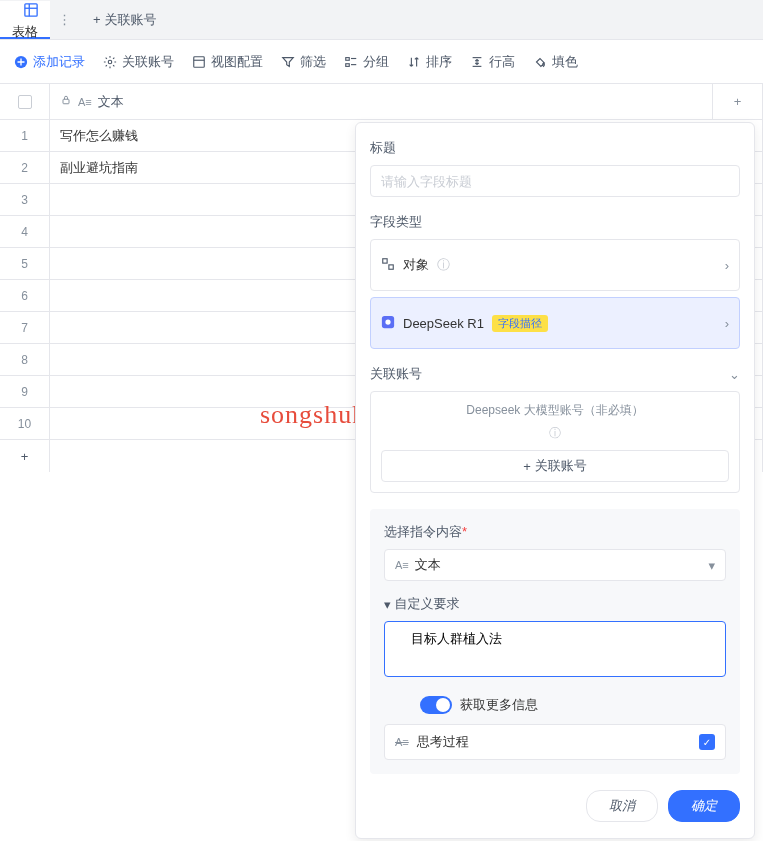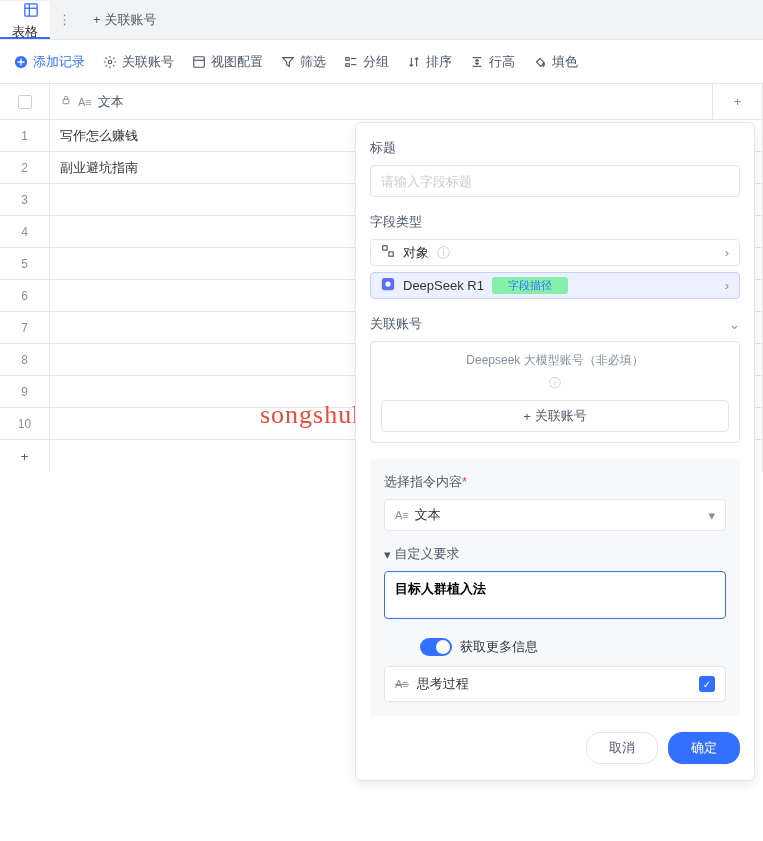--- a/index.html
+++ b/index.html
@@ -37,49 +37,49 @@
 
 .watermark { position: absolute; top: 400px; left: 260px; color: #e74c3c; font-size: 26px; font-family: serif; letter-spacing: 1px; pointer-events: none; z-index: 5; }
 
 
 .panel { position: absolute; top: 122px; right: 8px; width: 400px; background: #fff; border: 1px solid #e5e6eb; border-radius: 6px; box-shadow: 0 4px 12px rgba(0,0,0,0.08); padding: 16px 14px; z-index: 10; }
 .panel-label { font-size: 13px; color: #4e5969; margin-bottom: 8px; display: flex; align-items: center; justify-content: space-between; }
 .panel-input { width: 100%; height: 32px; border: 1px solid #e5e6eb; border-radius: 4px; padding: 0 10px; font-size: 13px; color: #4e5969; }
 .panel-input::placeholder { color: #c9cdd4; }
 .panel-section { margin-bottom: 16px; }
 
-.type-option { display: flex; align-items: center; justify-content: space-between; height: 27px; padding: 0 10px; border: 1px solid #e5e6eb; border-radius: 4px; margin-bottom: 6px; cursor: pointer; }
+.type-option { display: flex; align-items: center; justify-content: space-between; height: 52px; padding: 0 10px; border: 1px solid #e5e6eb; border-radius: 4px; margin-bottom: 6px; cursor: pointer; }
 .type-option .left { display: flex; align-items: center; gap: 8px; }
 .type-option.selected { background: #ecf0ff; border-color: #c2d0ff; }
-.type-badge { display: inline-block; padding: 1px 16px; background: #86efac; color: #3370ff; border-radius: 3px; font-size: 11px; }
+.type-badge { display: inline-block; padding: 1px 6px; background: #fde047; color: #3370ff; border-radius: 3px; font-size: 11px; }
 .chevron { color: #86909c; }
 .info-icon { color: #c9cdd4; }
 
 .account-box { border: 1px solid #e5e6eb; border-radius: 4px; padding: 10px; }
 .account-label { display: flex; align-items: center; gap: 6px; color: #86909c; font-size: 12px; margin-bottom: 8px; flex-direction: column; }
 .account-btn { display: flex; align-items: center; justify-content: center; gap: 4px; height: 32px; border: 1px solid #e5e6eb; background: #fff; border-radius: 4px; cursor: pointer; color: #4e5969; }
 
 .config-box { background: #f7f8fa; border-radius: 4px; padding: 14px; }
 .config-label { color: #4e5969; margin-bottom: 8px; font-size: 13px; }
 .required { color: #f53f3f; }
 .select-box { display: flex; align-items: center; justify-content: space-between; height: 32px; background: #fff; border: 1px solid #e5e6eb; border-radius: 4px; padding: 0 10px; cursor: pointer; }
 .select-box .left { display: flex; align-items: center; gap: 6px; }
 .collapse-head { display: flex; align-items: center; gap: 4px; color: #4e5969; margin: 14px 0 8px; cursor: pointer; }
-.textarea { width: 100%; height: 48px; border: 1px solid #3370ff; border-radius: 4px; padding: 8px 10px; resize: none; font-size: 13px; font-family: inherit; font-weight: bold; }
+.textarea { width: 100%; height: 56px; border: 1px solid #3370ff; border-radius: 4px; padding: 8px 26px; resize: none; font-size: 13px; font-family: inherit; }
 
 .toggle-row { display: flex; align-items: center; gap: 8px; margin-top: 16px; padding-left: 36px; }
 .toggle { width: 32px; height: 18px; background: #3370ff; border-radius: 9px; position: relative; cursor: pointer; }
 .toggle::after { content: ''; position: absolute; width: 14px; height: 14px; background: #fff; border-radius: 50%; top: 2px; right: 2px; }
 
 .think-row { display: flex; align-items: center; justify-content: space-between; height: 36px; background: #fff; border: 1px solid #e5e6eb; border-radius: 4px; padding: 0 10px; margin-top: 10px; }
 .think-row .left { display: flex; align-items: center; gap: 8px; }
 .check-on { width: 16px; height: 16px; background: #3370ff; border-radius: 3px; display: flex; align-items: center; justify-content: center; color: #fff; font-size: 10px; }
 
 .panel-footer { display: flex; justify-content: flex-end; gap: 10px; margin-top: 16px; }
-.btn { height: 32px; padding: 0 22px; border-radius: 14px; border: 1px solid #e5e6eb; background: #fff; cursor: pointer; font-size: 13px; color: #4e5969; }
+.btn { height: 32px; padding: 0 22px; border-radius: 14px; border: 1px solid #e5e6eb; background: #fff; cursor: pointer; font-size: 13px; color: #4e5969; font-style: italic; }
 .btn.primary { background: #3370ff; border-color: #3370ff; color: #fff; }
 
 svg { width: 100%; height: 100%; }
 </style>
 </head>
 <body>
 
 <div class="tabs">
   <div class="tab active">
     <span class="tab-icon">

